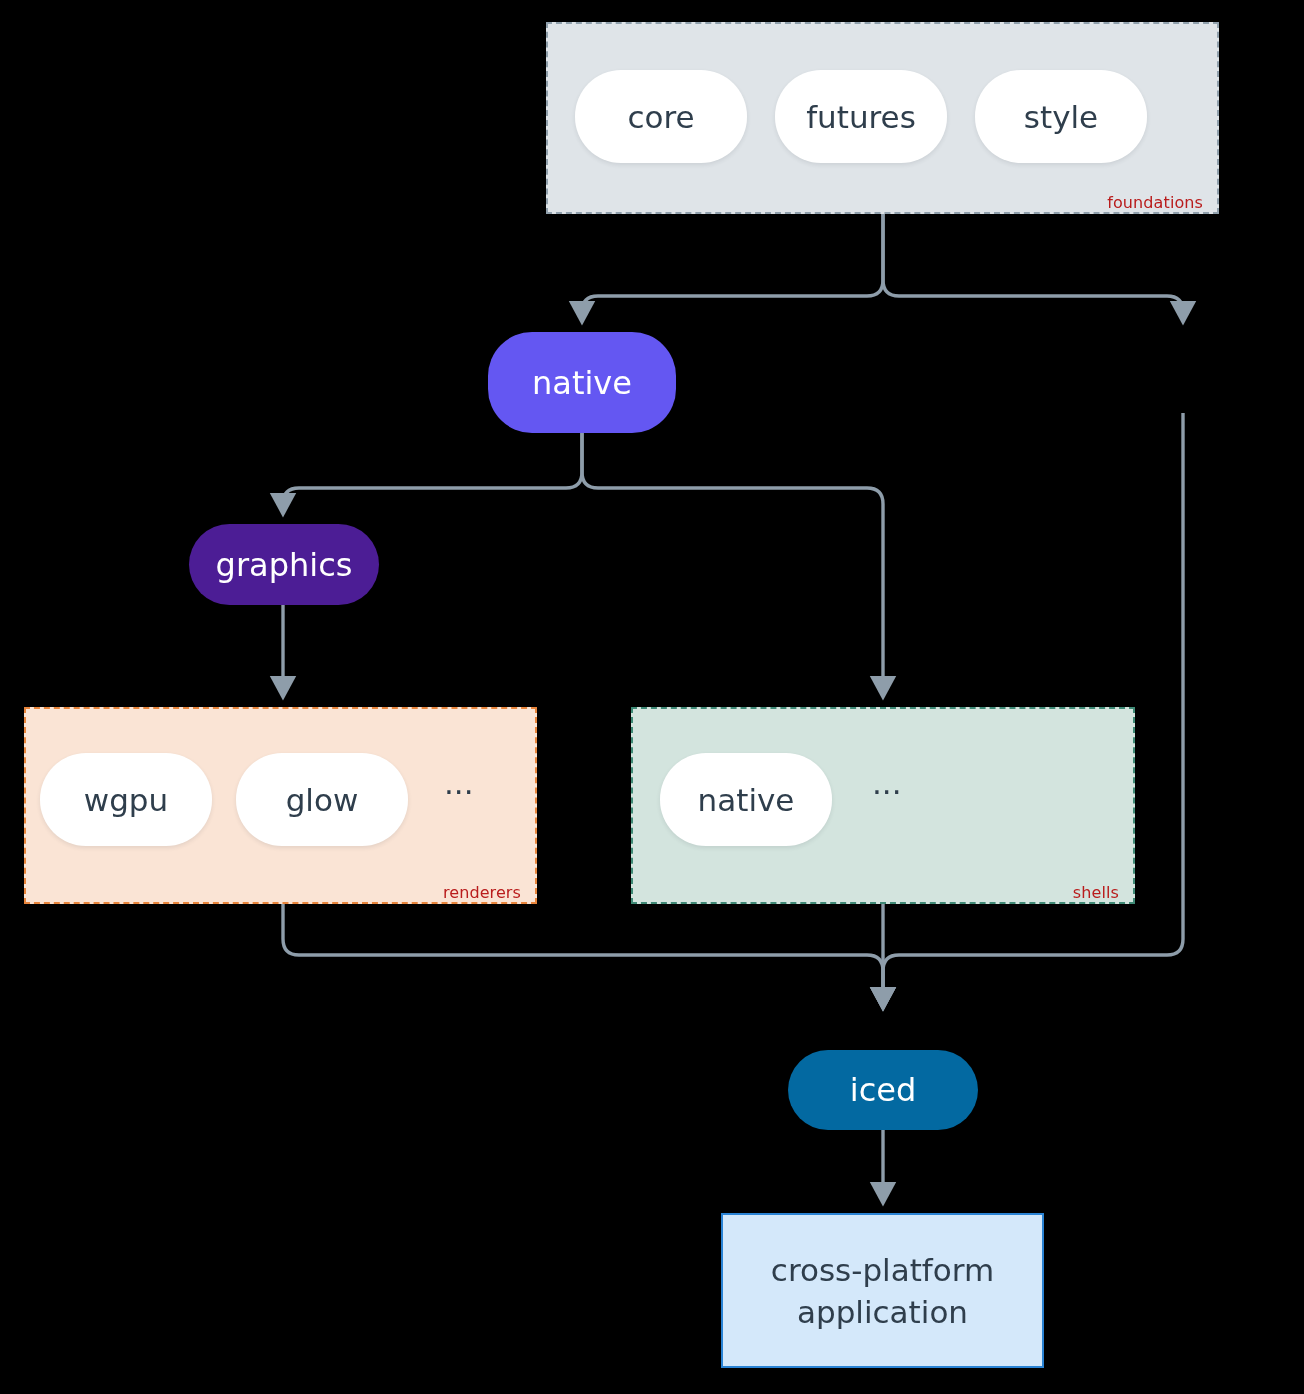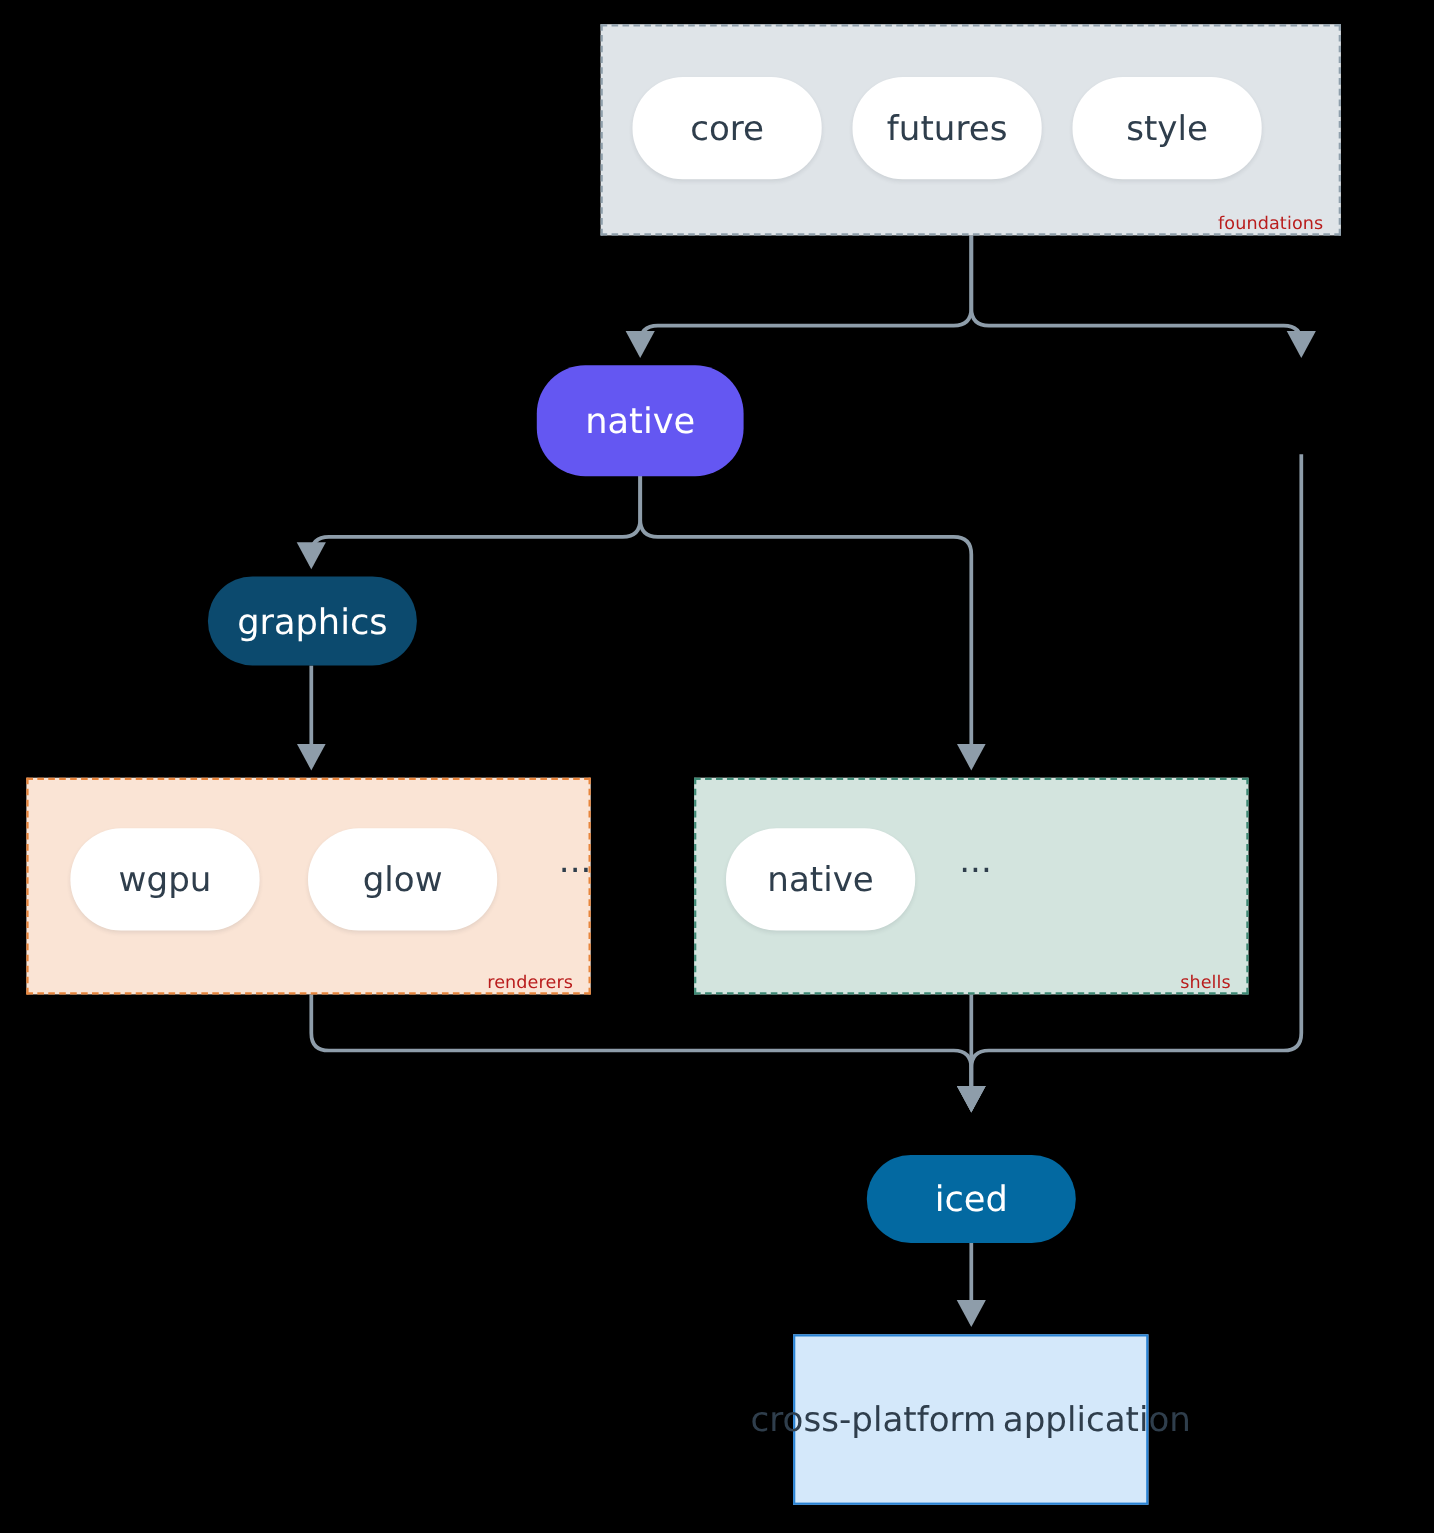--- a/index.html
+++ b/index.html
@@ -64,23 +64,23 @@
 
   #group-renderers {
     left: 24px;
     top: 707px;
     width: 513px;
     height: 197px;
     background: #fae4d5;
     border: 2px dashed #e8853c;
   }
   #group-renderers .group-row {
-    left: 38px;
+    left: 14px;
     top: 26px;
-    gap: 44px;
+    gap: 24px;
   }
 
   #group-shells {
     left: 631px;
     top: 707px;
     width: 504px;
     height: 197px;
     background: #d3e4de;
     border: 2px dashed #3f8a76;
   }
@@ -139,41 +139,42 @@
     top: 332px;
     width: 188px;
     height: 81px;
     background: #6457f2;
   }
   #node-graphics {
     left: 189px;
     top: 524px;
     width: 190px;
     height: 81px;
-    background: #0c4a6e;
+    background: #4c1d95;
   }
   #node-iced {
     left: 788px;
     top: 1050px;
     width: 190px;
     height: 80px;
     background: #0369a1;
   }
 
   
   #node-app {
     position: absolute;
     left: 721px;
     top: 1213px;
     width: 323px;
     height: 155px;
     box-sizing: border-box;
     background: #d4e8fa;
     border: 2px solid #2a83d4;
     display: flex;
+    flex-direction: column;
     align-items: center;
     justify-content: center;
     gap: 6px;
   }
   #node-app .app-line {
     font-size: 31px;
     color: #2f3e4c;
     white-space: nowrap;
   }
 </style>

